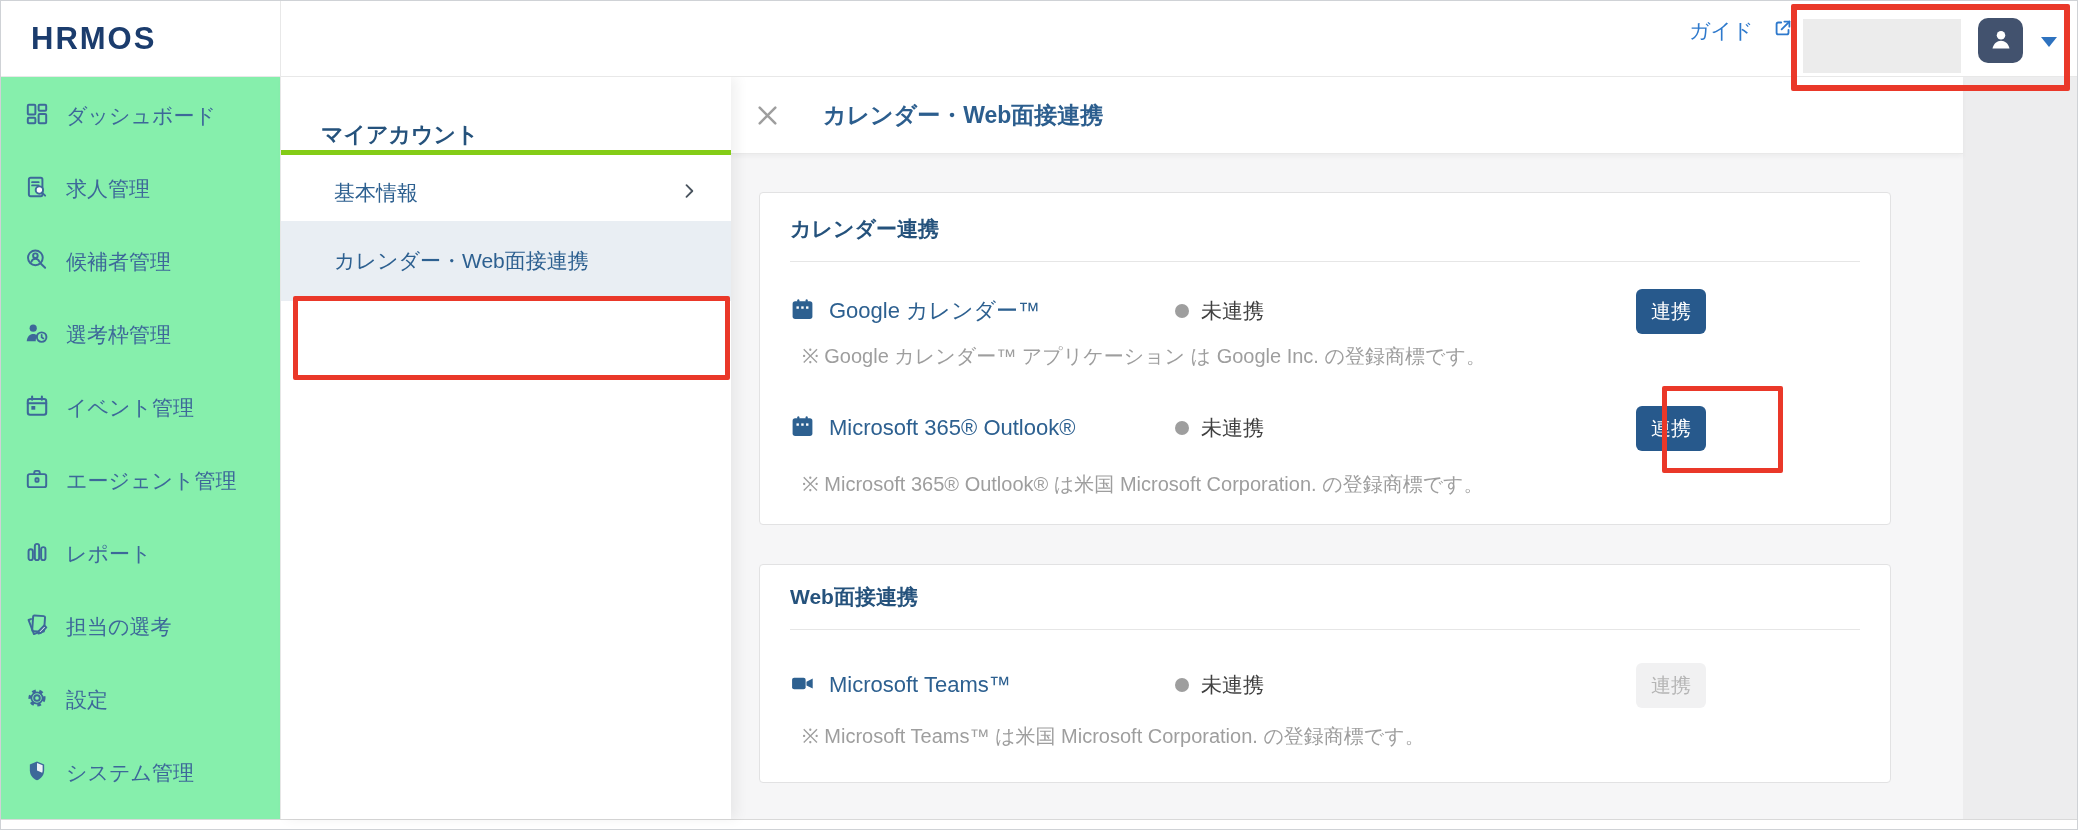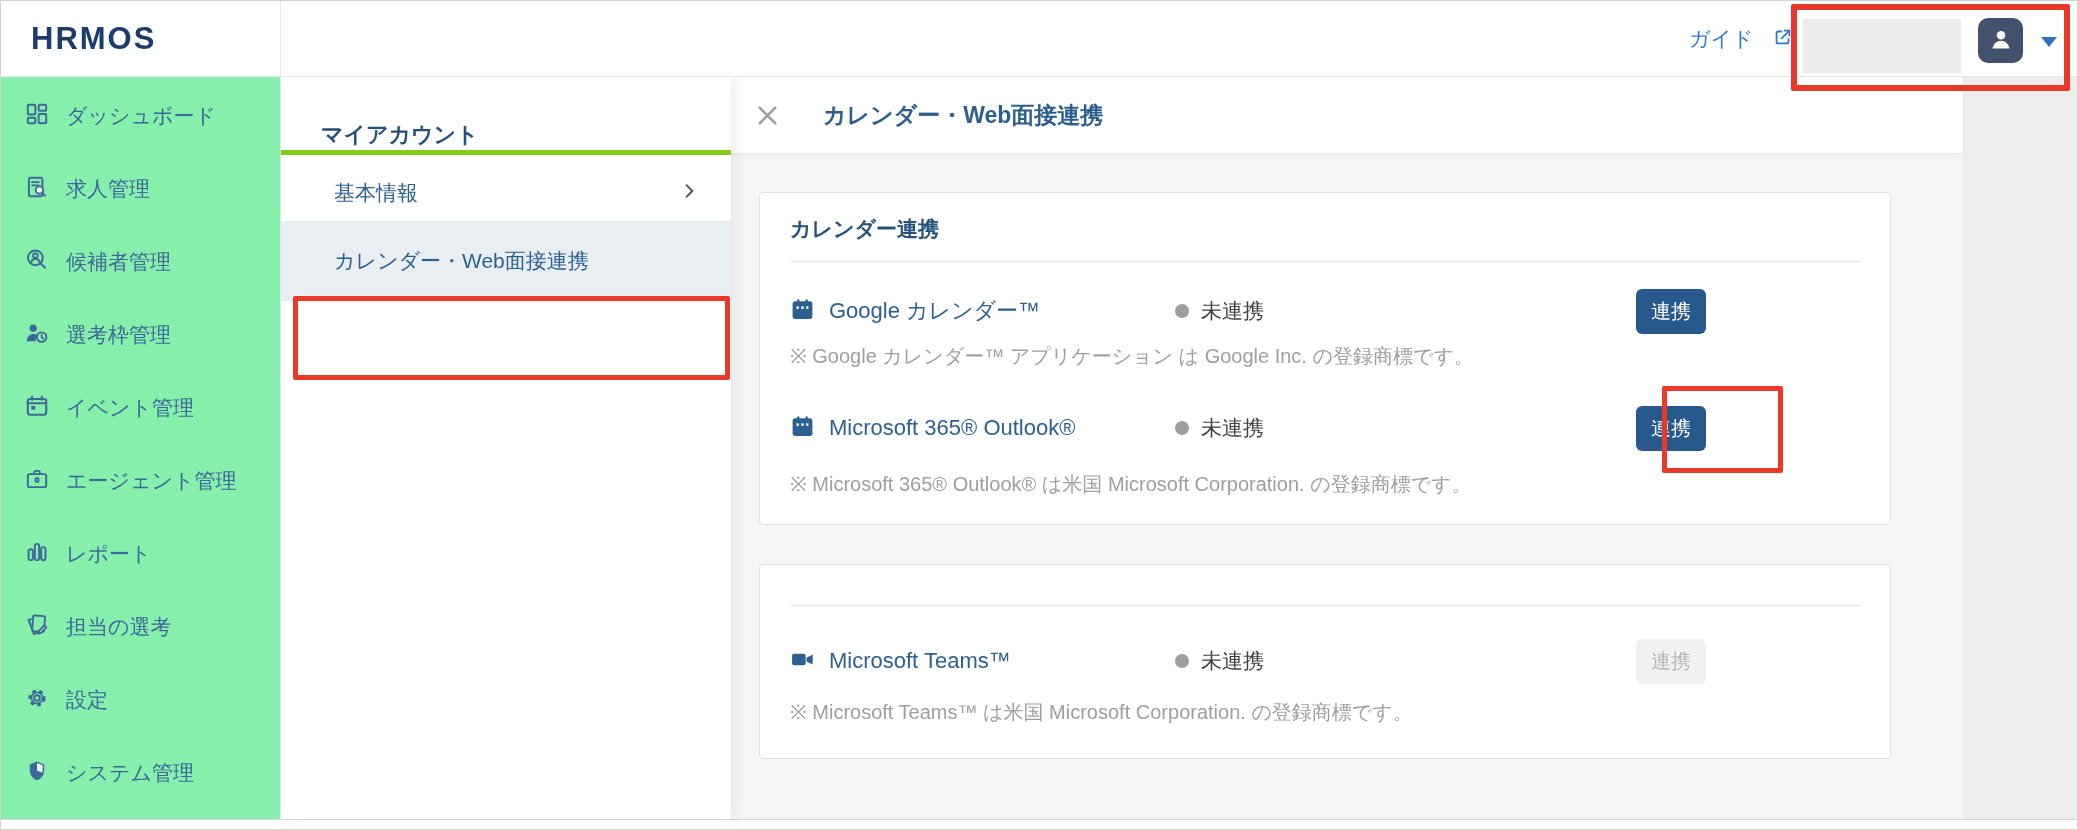--- a/index.html
+++ b/index.html
@@ -8,22 +8,22 @@
   #page {
     position:relative; width:2078px; height:830px; background:#fff;
     border:1px solid #cfd2d6; overflow:hidden;text-decoration:underline;
   }
   
   .header { position:absolute; left:0; top:0; width:2078px; height:76px;
     background:#fff; border-bottom:1px solid #e8e8e8; z-index:5; }
   .logo-area { position:absolute; left:0; top:0; width:280px; height:76px;
     border-right:1px solid #e8e8e8; display:flex; align-items:center; padding-left:30px; }
   .logo { font-size:31px; font-weight:800; color:#1b3c6d; letter-spacing:2px; }
-  .guide-link { position:absolute; left:1688px; top:0; height:76px;
-    display:flex; align-items:center; gap:19px; cursor:pointer; }
+  .guide-link { position:absolute; left:1688px; top:16px; height:76px;
+    display:flex; gap:19px; cursor:pointer; }
   .guide-label { color:#2e79cc; font-size:21px; }
   .redacted-box { position:absolute; left:1802px; top:18px; width:158px; height:54px; background:#ececec; }
   .avatar-btn { position:absolute; left:1977px; top:17px; width:45px; height:45px;
     background:#42526e; border-radius:10px; display:flex; align-items:center; justify-content:center; cursor:pointer; }
   .caret-down { position:absolute; left:2040px; top:36px; width:0; height:0;
     border-left:8px solid transparent; border-right:8px solid transparent; border-top:10px solid #2e72bf; cursor:pointer; }
   
   .sidebar { position:absolute; left:0; top:76px; width:280px; height:742px;
     background:#86efac; border-right:1px solid #e8e8e8; padding-top:17px; }
   .side-item { height:44px; margin-bottom:29px; display:flex; align-items:center;
@@ -59,21 +59,21 @@
   .row-label { width:385px; display:flex; align-items:center; gap:14px; }
   .row-label .lbl { font-size:22px; color:#2d6090; }
   .row-status { display:flex; align-items:center; gap:12px; }
   .status-dot { width:14px; height:14px; border-radius:50%; background:#9e9e9e; }
   .status-text { font-size:21px; color:#3f3f3f; }
   .connect-btn { margin-left:auto; margin-right:154px; width:70px; height:45px;
     background:#27598c; color:#fff; font-size:20px; border:none; border-radius:6px;
     display:flex; align-items:center; justify-content:center; cursor:pointer;
     font-family:"Liberation Sans", sans-serif; }
   .connect-btn.disabled { background:#f1f1f2; color:#b5b5b5; cursor:default; }
-  .row-note { font-size:20px; color:#9e9e9e; line-height:24px; }
+  .row-note { font-size:20px; color:#9e9e9e; line-height:24px;margin-left:12px; }
   .mt10 { margin-top:10px; } .mt37 { margin-top:37px; } .mt21 { margin-top:21px; }
   .mt26 { margin-top:26px; } .mt32 { margin-top:32px; } .mt16 { margin-top:16px; }
   
   .backdrop-strip { position:absolute; left:1962px; top:76px; width:116px; height:742px; background:#ededee; z-index:0; }
   .bottom-line { position:absolute; left:0; top:818px; width:2078px; height:1px; background:#d9d9d9; }
   
   .anno { position:absolute; border:6px solid #ea3829; border-radius:2px; z-index:50; pointer-events:none; }
   .anno-user { left:1790px; top:3px; width:279px; height:87px; }
   .anno-menu { left:292px; top:295px; width:437px; height:84px; border-width:5px; }
   .anno-button { left:1661px; top:385px; width:121px; height:87px; border-width:5px; }
@@ -301,20 +301,21 @@
         <div class="row-status">
           <span class="status-dot"></span>
           <span class="status-text">未連携</span>
         </div>
         <button class="connect-btn">連携</button>
       </div>
       <div class="row-note mt21">※ Microsoft 365® Outlook® は米国 Microsoft Corporation. の登録商標です。</div>
     </div>
 
     <div class="card card-2">
+      <div class="card-title">Web面接連携</div>
       <div class="card-divider"></div>
 
       <div class="int-row mt32">
         <div class="row-label">
           <span>
             <svg width="25" height="25" viewBox="0 0 24 24">
               <rect x="2" y="6.5" width="13" height="11" rx="2" fill="#2d6090"></rect>
               <path d="M15.8 10.2l6-3v9.6l-6-3z" fill="#2d6090"></path>
             </svg>
           </span>

